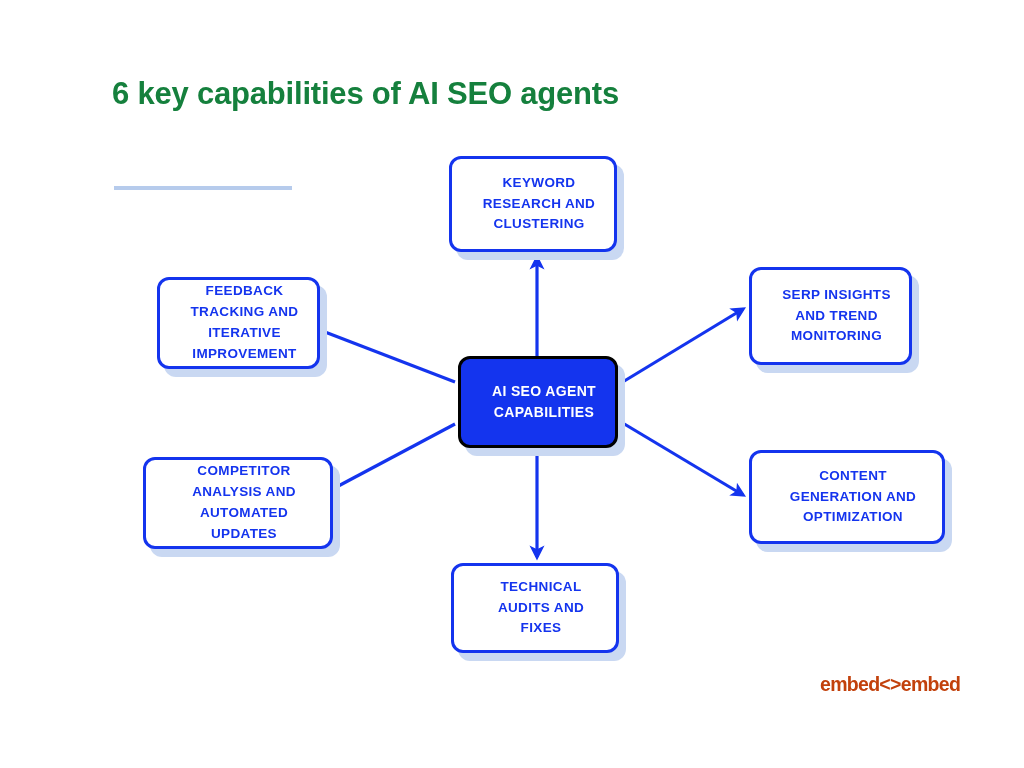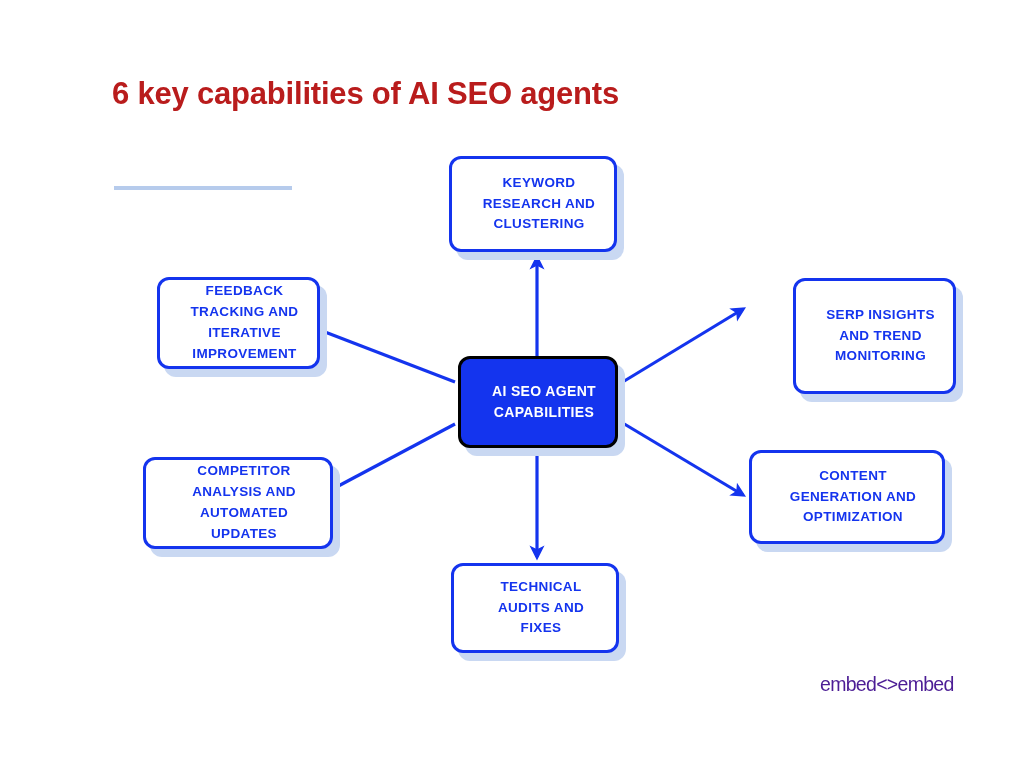--- a/index.html
+++ b/index.html
@@ -15,21 +15,21 @@
     font-family: "Liberation Sans", sans-serif;
     -webkit-font-smoothing: antialiased;
   }
 
   #page-title {
     position: absolute;
     left: 112px;
     top: 76px;
     font-size: 31px;
     font-weight: bold;
-    color: #b91c1c;
+    color: #15803d;
     letter-spacing: -0.2px;
     white-space: nowrap;
   }
 
   #title-rule {
     position: absolute;
     left: 114px;
     top: 186px;
     width: 178px;
     height: 4px;
@@ -75,22 +75,22 @@
   .node-label {
     padding: 0 10px;
     white-space: pre-line;
   }
 
   #logo {
     position: absolute;
     left: 820px;
     top: 673px;
     font-size: 19.5px;
-    font-weight: normal;
-    color: #4c1d95;
+    font-weight: bold;
+    color: #c2410c;
     letter-spacing: -0.7px;
     white-space: nowrap;
     display: flex;
     align-items: flex-start;
   }
   #logo .logo-mark {
     display: inline-block;
     margin: 0 0px 0 0px;
     position: relative;
     top: 0px;
@@ -121,21 +121,21 @@
 <div id="node-layer">
     <div class="node-box node-center" style="left: 458px; top: 356px; width: 160px; height: 92px;">
       <div class="node-label">AI SEO AGENT
 CAPABILITIES</div>
     </div>
     <div class="node-box node-peripheral" style="left: 449px; top: 156px; width: 168px; height: 96px;">
       <div class="node-label">KEYWORD
 RESEARCH AND
 CLUSTERING</div>
     </div>
-    <div class="node-box node-peripheral" style="left: 749px; top: 278px; width: 163px; height: 116px; margin-left: 44px;">
+    <div class="node-box node-peripheral" style="left: 749px; top: 267px; width: 163px; height: 98px;">
       <div class="node-label">SERP INSIGHTS
 AND TREND
 MONITORING</div>
     </div>
     <div class="node-box node-peripheral" style="left: 749px; top: 450px; width: 196px; height: 94px;">
       <div class="node-label">CONTENT
 GENERATION AND
 OPTIMIZATION</div>
     </div>
     <div class="node-box node-peripheral" style="left: 451px; top: 563px; width: 168px; height: 90px;">

